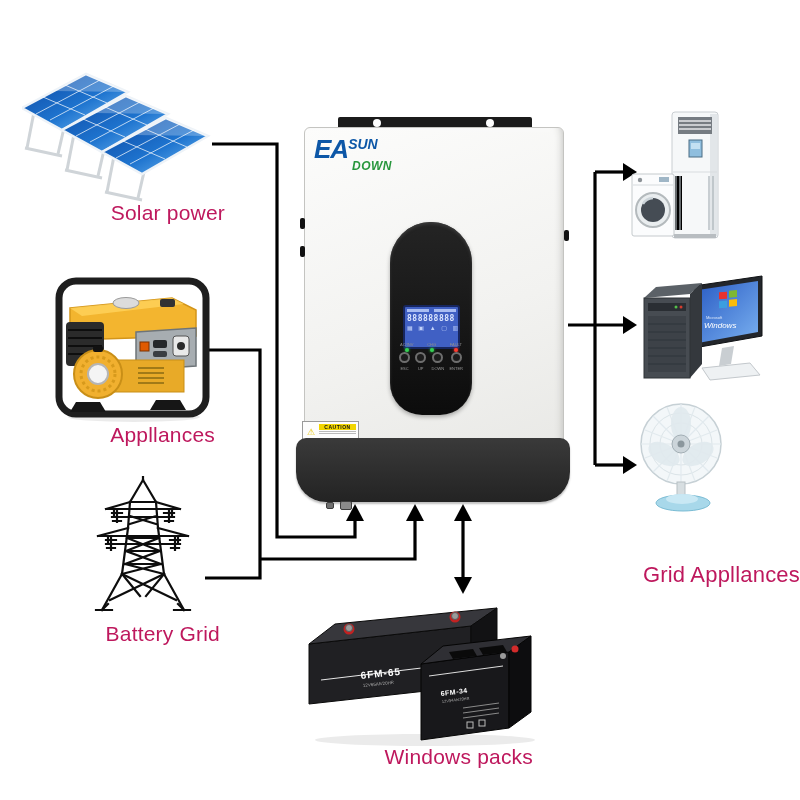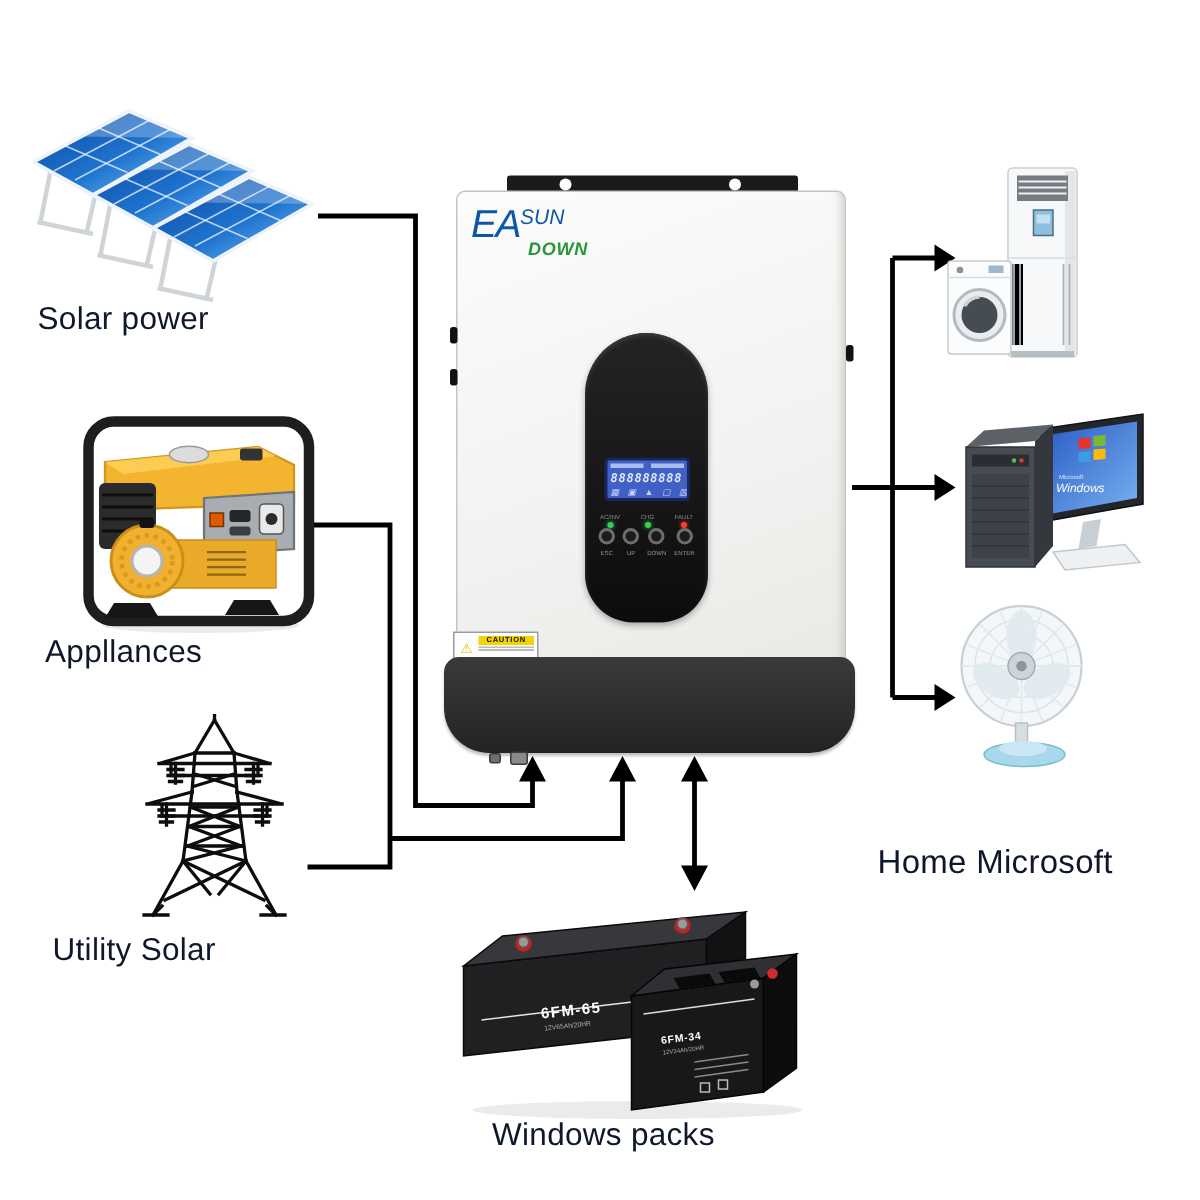--- a/index.html
+++ b/index.html
@@ -1,50 +1,50 @@
 <!DOCTYPE html>
 <html><head>
 <meta charset="utf-8">
 <style>
   * { margin:0; padding:0; box-sizing:border-box; }
   html,body { background:#fff; }
   body { font-family:"Liberation Sans", sans-serif; }
   .canvas { position:relative; width:800px; height:800px; background:#ffffff; overflow:hidden; }
   .abs { position:absolute; }
-  .node-label { position:absolute; text-align:left; font-size:21px; color:#0f172a; letter-spacing:0.2px; }
+  .node-label { position:absolute; text-align:right; font-size:21px; color:#be185d; letter-spacing:0.2px; }
   .node-label.big { font-size:22px; }
 
   
   svg.connectors { position:absolute; left:0; top:0; width:800px; height:800px; }
 
   
   .inverter { position:absolute; left:296px; top:110px; width:276px; height:400px; }
   .bracket { position:absolute; left:42px; top:7px; width:194px; height:12px; background:#1b1b1b; border-radius:2px; }
   .bracket .hole { position:absolute; top:2px; width:8px; height:8px; background:#fdfdfd; border-radius:50%; }
   .inv-body { position:absolute; left:8px; top:17px; width:260px; height:358px;
               background:linear-gradient(160deg,#fcfcfb 0%,#f2f2f0 55%,#e7e7e4 100%);
               border:1px solid #c4c4c1; border-radius:6px 6px 18px 18px;
               box-shadow:inset -6px 0 8px -6px #b9b9b6, inset 0 4px 4px -3px #ffffff; }
   .inv-bottom { position:absolute; left:0px; top:328px; width:274px; height:64px;
                 background:linear-gradient(#3a3a3a,#232323);
                 border-radius:10px 10px 30px 30px; box-shadow:0 2px 2px rgba(0,0,0,.25); }
   .side-nub { position:absolute; width:5px; height:11px; background:#111; border-radius:2px; }
   .terminal { position:absolute; background:#6f6f6f; border:1px solid #3c3c3c; border-radius:2px; }
 
   .logo { position:absolute; left:18px; top:26px; width:110px; line-height:1; }
-  .logo .row1 { display:flex; align-items:flex-start; font-style:italic; font-weight:normal; color:#0d57a7; }
+  .logo .row1 { display:flex; align-items:flex-start; font-style:italic; font-weight:bold; color:#0d57a7; }
   .logo .ea { font-size:26px; letter-spacing:-1px; }
   .logo .sun { font-size:14px; margin-top:1px; letter-spacing:0px; }
   .logo .power { font-size:12px; font-weight:bold; font-style:italic; color:#27963c; margin:-2px 0 0 38px; letter-spacing:0.5px; }
 
   .pod { position:absolute; left:94px; top:112px; width:82px; height:193px;
          background:linear-gradient(#242424,#0c0c0c);
          border-radius:41px 41px 32px 32px; box-shadow:inset 0 2px 3px #3a3a3a, 0 2px 4px rgba(0,0,0,.3); }
-  .lcd { position:absolute; left:13px; top:83px; width:57px; height:29px; background:#4060c4;
-         border:2px solid #17265e; border-radius:3px; overflow:hidden; padding:2px 2px;font-style:italic; }
+  .lcd { position:absolute; left:13px; top:83px; width:57px; height:44px; background:#4060c4;
+         border:2px solid #17265e; border-radius:3px; overflow:hidden; padding:2px 2px; }
   .lcd .hdr { display:flex; justify-content:space-between; }
   .lcd .hdr span { display:block; width:22px; height:3px; background:#a9bdf2; }
   .lcd .digits { font-family:"DejaVu Sans Mono", monospace; font-size:8px; font-weight:bold;
                  color:#dde7ff; letter-spacing:0.5px; margin-top:2px; white-space:nowrap; }
   .lcd .icons { font-size:6px; color:#c2d2fa; letter-spacing:2px; margin-top:1px; white-space:nowrap; }
   .led-row { position:absolute; left:10px; top:120px; width:62px; display:flex; justify-content:space-between; }
   .led { display:flex; flex-direction:column; align-items:center; }
   .led .lbl { font-size:4px; color:#8f8f8f; white-space:nowrap; }
   .led .dot { width:4px; height:4px; border-radius:50%; margin-top:1px; }
   .btn-row { position:absolute; left:9px; top:130px; width:64px; display:flex; justify-content:space-between; }
@@ -179,21 +179,21 @@
       <path d="M23,60 L23,74 M18,64 L28,64 M18,68 L28,68 M19,72 L27,72"></path>
       <path d="M87,60 L87,74 M82,64 L92,64 M82,68 L92,68 M83,72 L91,72"></path>
       <path d="M40,52 L34,98 M70,52 L76,98"></path>
       <path d="M39,62 L71,62 M38,75 L72,75 M37,88 L73,88"></path>
       <path d="M39,62 L72,75 M71,62 L38,75 M38,75 L73,88 M72,75 L37,88 M37,88 L76,98 M73,88 L34,98"></path>
       <path d="M34,98 L14,134 M76,98 L96,134 M34,98 L52,120 M76,98 L58,120"></path>
       <path d="M34,98 L88,124 M76,98 L22,124"></path>
       <path d="M8,134 L24,134 M86,134 L102,134 M14,134 L20,128 M96,134 L90,128"></path>
     </g>
   </svg>
-  <div class="node-label" style="left:35px;top:622px;width:185px">Utility Solar</div>
+  <div class="node-label" style="left:35px;top:622px;width:185px">Battery Grid</div>
 
   <div class="inverter">
     <div class="bracket">
       <div class="hole" style="left:35px"></div>
       <div class="hole" style="left:148px"></div>
     </div>
     <div class="inv-body"></div>
     <div class="side-nub" style="left:4px;top:108px"></div>
     <div class="side-nub" style="left:4px;top:136px"></div>
     <div class="side-nub" style="left:268px;top:120px"></div>
@@ -351,21 +351,21 @@
     </g>
     <ellipse cx="45" cy="24" rx="10" ry="17" fill="#e0e9ed" opacity="0.9"></ellipse>
     <ellipse cx="28" cy="54" rx="17" ry="10" fill="#e0e9ed" opacity="0.9" transform="rotate(30 28 54)"></ellipse>
     <ellipse cx="62" cy="54" rx="17" ry="10" fill="#e0e9ed" opacity="0.9" transform="rotate(-30 62 54)"></ellipse>
     <circle cx="45" cy="44" r="9" fill="#ccd5da" stroke="#a2aeb4"></circle>
     <circle cx="45" cy="44" r="3.5" fill="#8b979d"></circle>
     <rect x="41" y="82" width="8" height="14" fill="#d7dee1" stroke="#b7c0c4"></rect>
     <ellipse cx="47" cy="103" rx="27" ry="8" fill="#a8d8ea" stroke="#7bbcd4"></ellipse>
     <ellipse cx="46" cy="99" rx="16" ry="5" fill="#c9e8f4"></ellipse>
   </svg>
-  <div class="node-label big" style="left:585px;top:562px;width:215px">Home Microsoft</div>
+  <div class="node-label big" style="left:585px;top:562px;width:215px">Grid Appllances</div>
 
   <svg class="abs" style="left:303px;top:600px" width="245" height="148" viewBox="0 0 245 148">
     <ellipse cx="122" cy="140" rx="110" ry="6" fill="rgba(0,0,0,0.08)"></ellipse>
     <g>
       <polygon points="6,44 168,26 168,86 6,104" fill="#202023" stroke="#0a0a0a"></polygon>
       <polygon points="6,44 32,24 194,8 168,26" fill="#37373c" stroke="#0a0a0a"></polygon>
       <polygon points="168,26 194,8 194,68 168,86" fill="#121214" stroke="#0a0a0a"></polygon>
       <circle cx="46" cy="29" r="5.5" fill="#c22222"></circle>
       <circle cx="46" cy="28" r="3.5" fill="#9a9a9a" stroke="#5c5c5c"></circle>
       <circle cx="152" cy="17" r="5.5" fill="#c22222"></circle>

